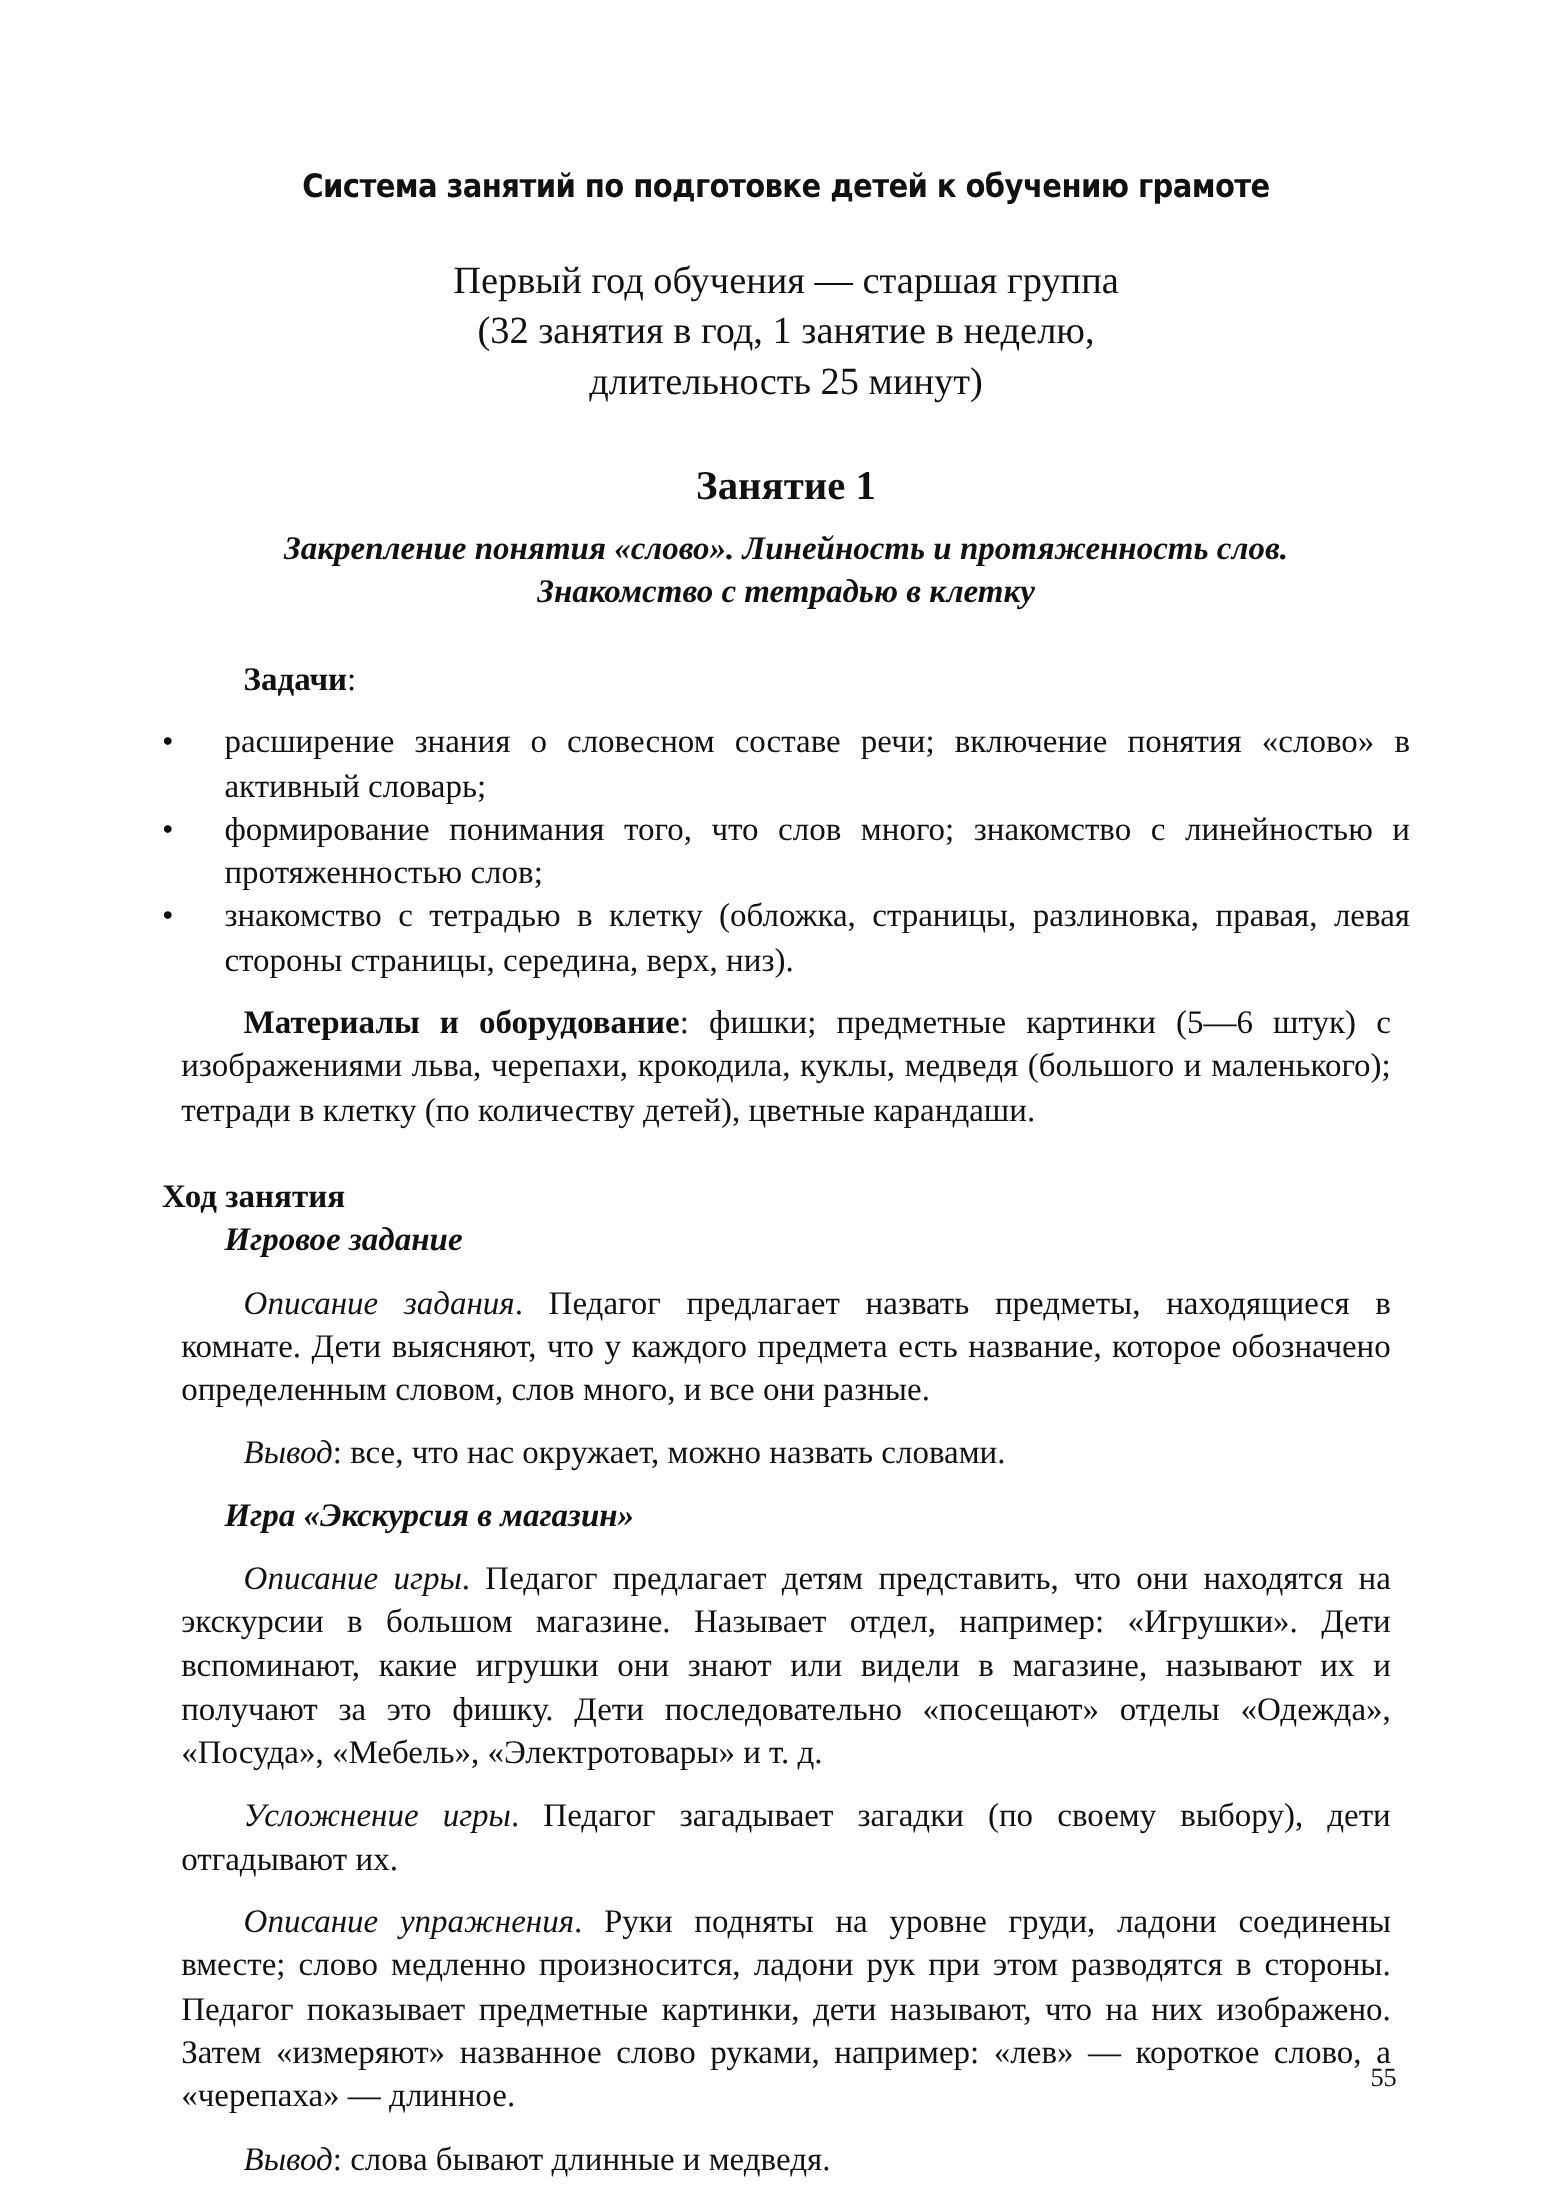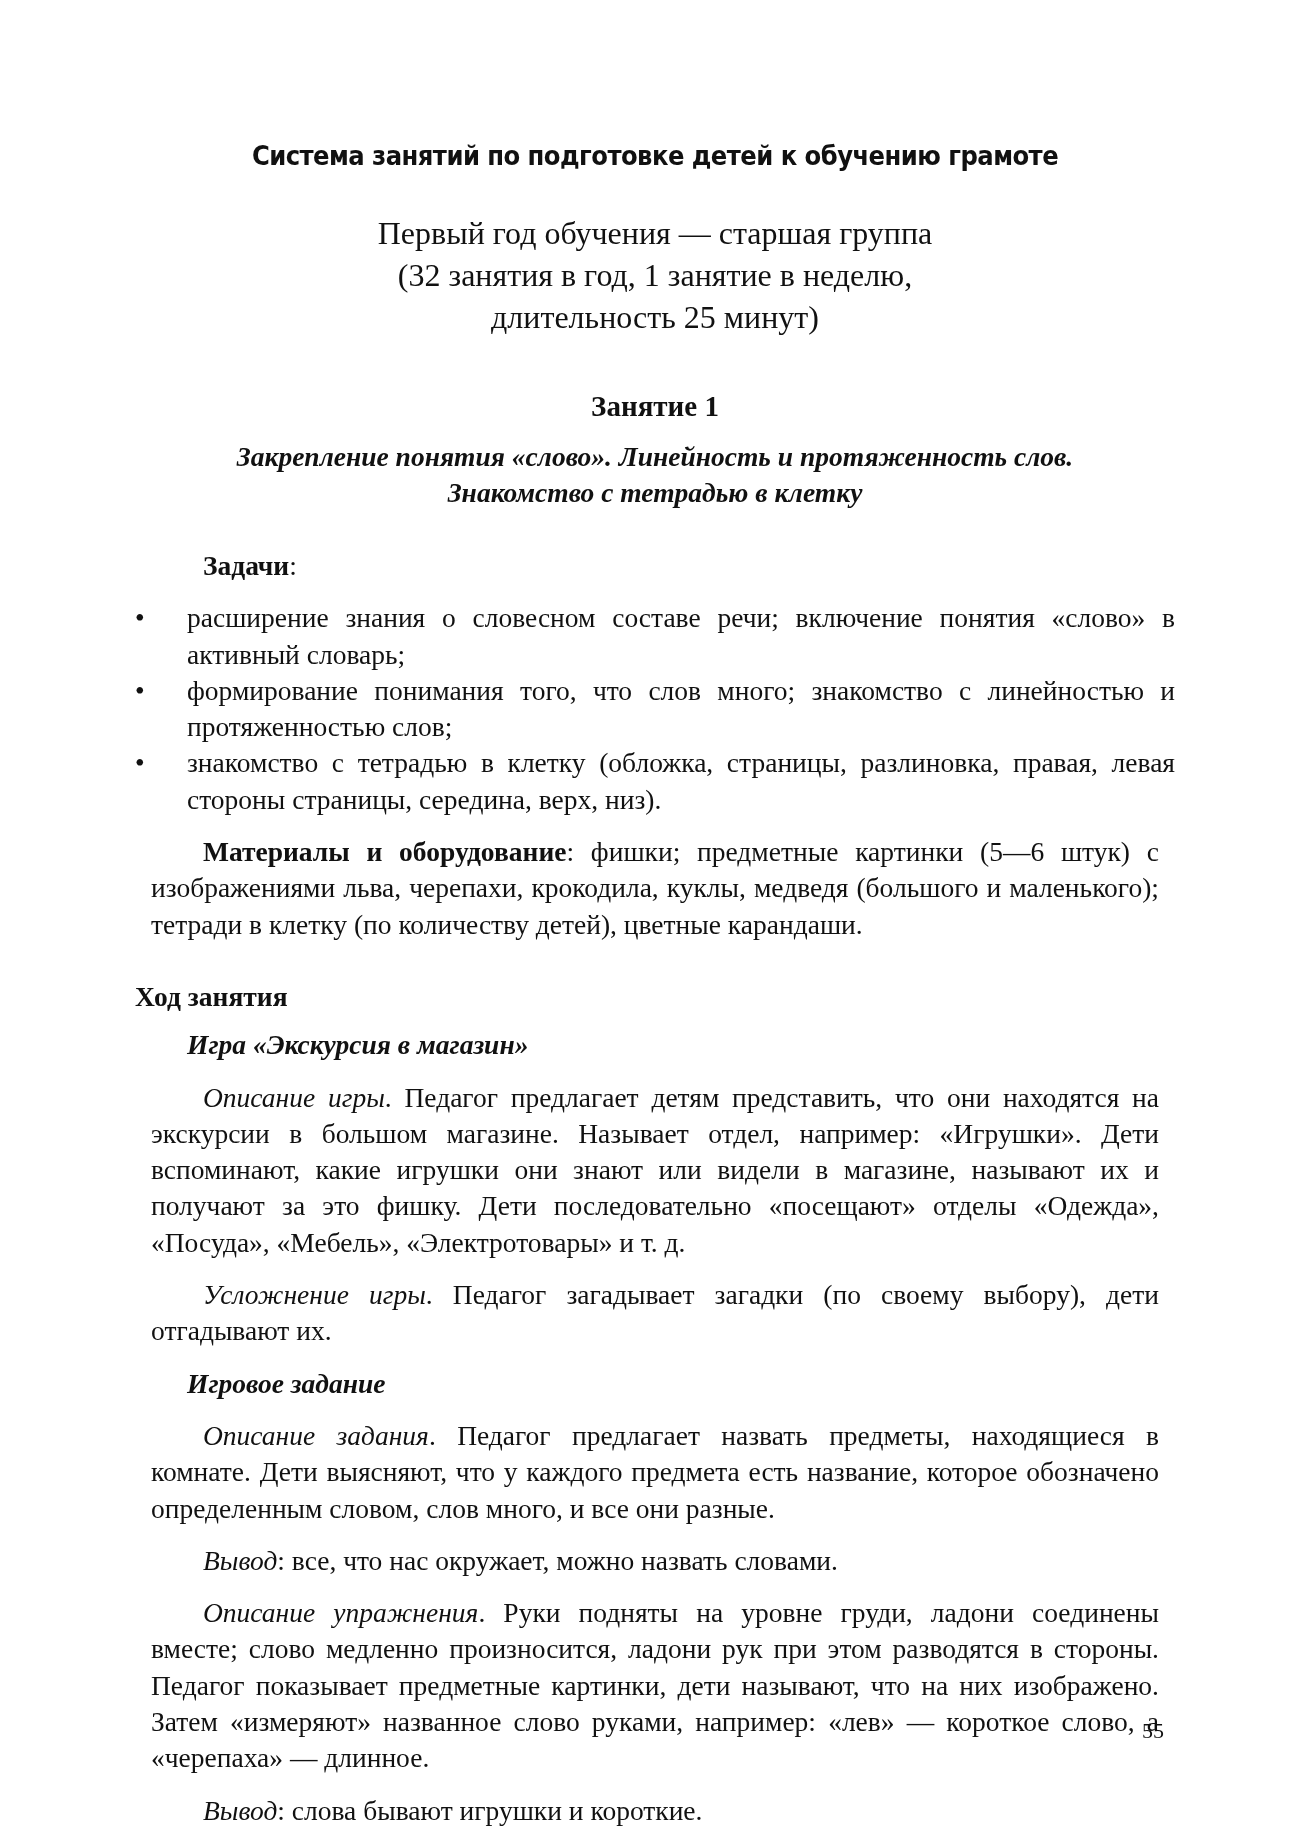--- a/index.html
+++ b/index.html
@@ -1,20 +1,20 @@
 <!DOCTYPE html>
 <html><head>
 <meta charset="utf-8">
 <style>
   html, body { margin: 0; padding: 0; background: #ffffff; }
   body { width: 1300px; height: 1835px; position: relative; overflow: hidden; color: #111; }
   .page { position: absolute; left: 135px; top: 0; width: 1040px; font-family: "Liberation Serif", serif; font-size: 27.5px; line-height: 36.3px; }
   .system-title { position: absolute; left: 0; top: 138px; width: 100%; text-align: center; font-family: "DejaVu Sans", sans-serif; font-weight: bold; font-size: 27px; letter-spacing: -0.6px; transform: scaleX(0.9); }
   .year-title { position: absolute; left: 0; top: 212px; width: 100%; text-align: center; font-weight: normal; font-size: 32px; line-height: 42px; }
-  .lesson-num { position: absolute; left: 0; top: 388px; width: 100%; text-align: center; font-weight: bold; font-size: 29px; }
+  .lesson-num { position: absolute; left: 0; top: 388px; width: 100%; text-align: center; font-weight: bold; font-size: 34px; }
   .lesson-topic { position: absolute; left: 0; top: 439px; width: 100%; text-align: center; font-weight: bold; font-style: italic; font-size: 27.5px; line-height: 36px; }
   .body { position: absolute; left: 0; top: 532px; width: 100%; }
   .p { text-align: justify; text-align-last: left; margin: 16px; }
   .indent { text-indent: 52px; }
   .b { font-weight: bold; }
   .i { font-style: italic; }
   ul.tasks { list-style: none; margin: 0; padding: 0; }
   ul.tasks li { position: relative; padding-left: 52px; text-align: justify; text-align-last: left; }
   ul.tasks li .bullet { position: absolute; left: 0; top: 0; }
   .course-heading { text-align: left; font-weight: bold; margin-top: 36px; margin-bottom: 0; }
@@ -47,32 +47,32 @@
     <ul class="tasks">
       <li><span class="bullet">•</span><span>расширение знания о словесном составе речи; включение понятия «слово» в активный словарь;</span></li>
       <li><span class="bullet">•</span><span>формирование понимания того, что слов много; знакомство с линейностью и протяженностью слов;</span></li>
       <li><span class="bullet">•</span><span>знакомство с тетрадью в клетку (обложка, страницы, разлиновка, правая, левая стороны страницы, середина, верх, низ).</span></li>
     </ul>
 
     <p class="p indent"><span class="b">Материалы и оборудование</span><span>: фишки; предметные картинки (5—6 штук) с изображениями льва, черепахи, крокодила, куклы, медведя (большого и маленького); тетради в клетку (по количеству детей), цветные карандаши.</span></p>
 
     <p class="course-heading">Ход занятия</p>
 
+    <div>
+      <p class="game-heading">Игровое задание</p>
+      <p class="p indent"><span class="i">Описание задания</span><span>. Педагог предлагает назвать предметы, находящиеся в комнате. Дети выясняют, что у каждого предмета есть название, которое обозначено определенным словом, слов много, и все они разные.</span></p>
+      <p class="p indent"><span class="i">Вывод</span><span>: все, что нас окружает, можно назвать словами.</span></p>
+    </div>
+
     <div style="margin-top:12px;">
       <p class="game-heading">Игра «Экскурсия в магазин»</p>
       <p class="p indent"><span class="i">Описание игры</span><span>. Педагог предлагает детям представить, что они находятся на экскурсии в большом магазине. Называет отдел, например: «Игрушки». Дети вспоминают, какие игрушки они знают или видели в магазине, называют их и получают за это фишку. Дети последовательно «посещают» отделы «Одежда», «Посуда», «Мебель», «Электротовары» и т. д.</span></p>
       <p class="p indent"><span class="i">Усложнение игры</span><span>. Педагог загадывает загадки (по своему выбору), дети отгадывают их.</span></p>
     </div>
 
     <div>
-      <p class="game-heading">Игровое задание</p>
-      <p class="p indent"><span class="i">Описание задания</span><span>. Педагог предлагает назвать предметы, находящиеся в комнате. Дети выясняют, что у каждого предмета есть название, которое обозначено определенным словом, слов много, и все они разные.</span></p>
-      <p class="p indent"><span class="i">Вывод</span><span>: все, что нас окружает, можно назвать словами.</span></p>
-    </div>
-
-    <div>
       <p class="p indent"><span class="i">Описание упражнения</span><span>. Руки подняты на уровне груди, ладони соединены вместе; слово медленно произносится, ладони рук при этом разводятся в стороны. Педагог показывает предметные картинки, дети называют, что на них изображено. Затем «измеряют» названное слово руками, например: «лев» — короткое слово, а «черепаха» — длинное.</span></p>
-      <p class="p indent"><span class="i">Вывод</span><span>: слова бывают игрушки и короткие.</span></p>
+      <p class="p indent"><span class="i">Вывод</span><span>: слова бывают длинные и медведя.</span></p>
     </div>
   </div>
 </div>
 
 <div class="page-number">55</div>
 
 </body></html>

